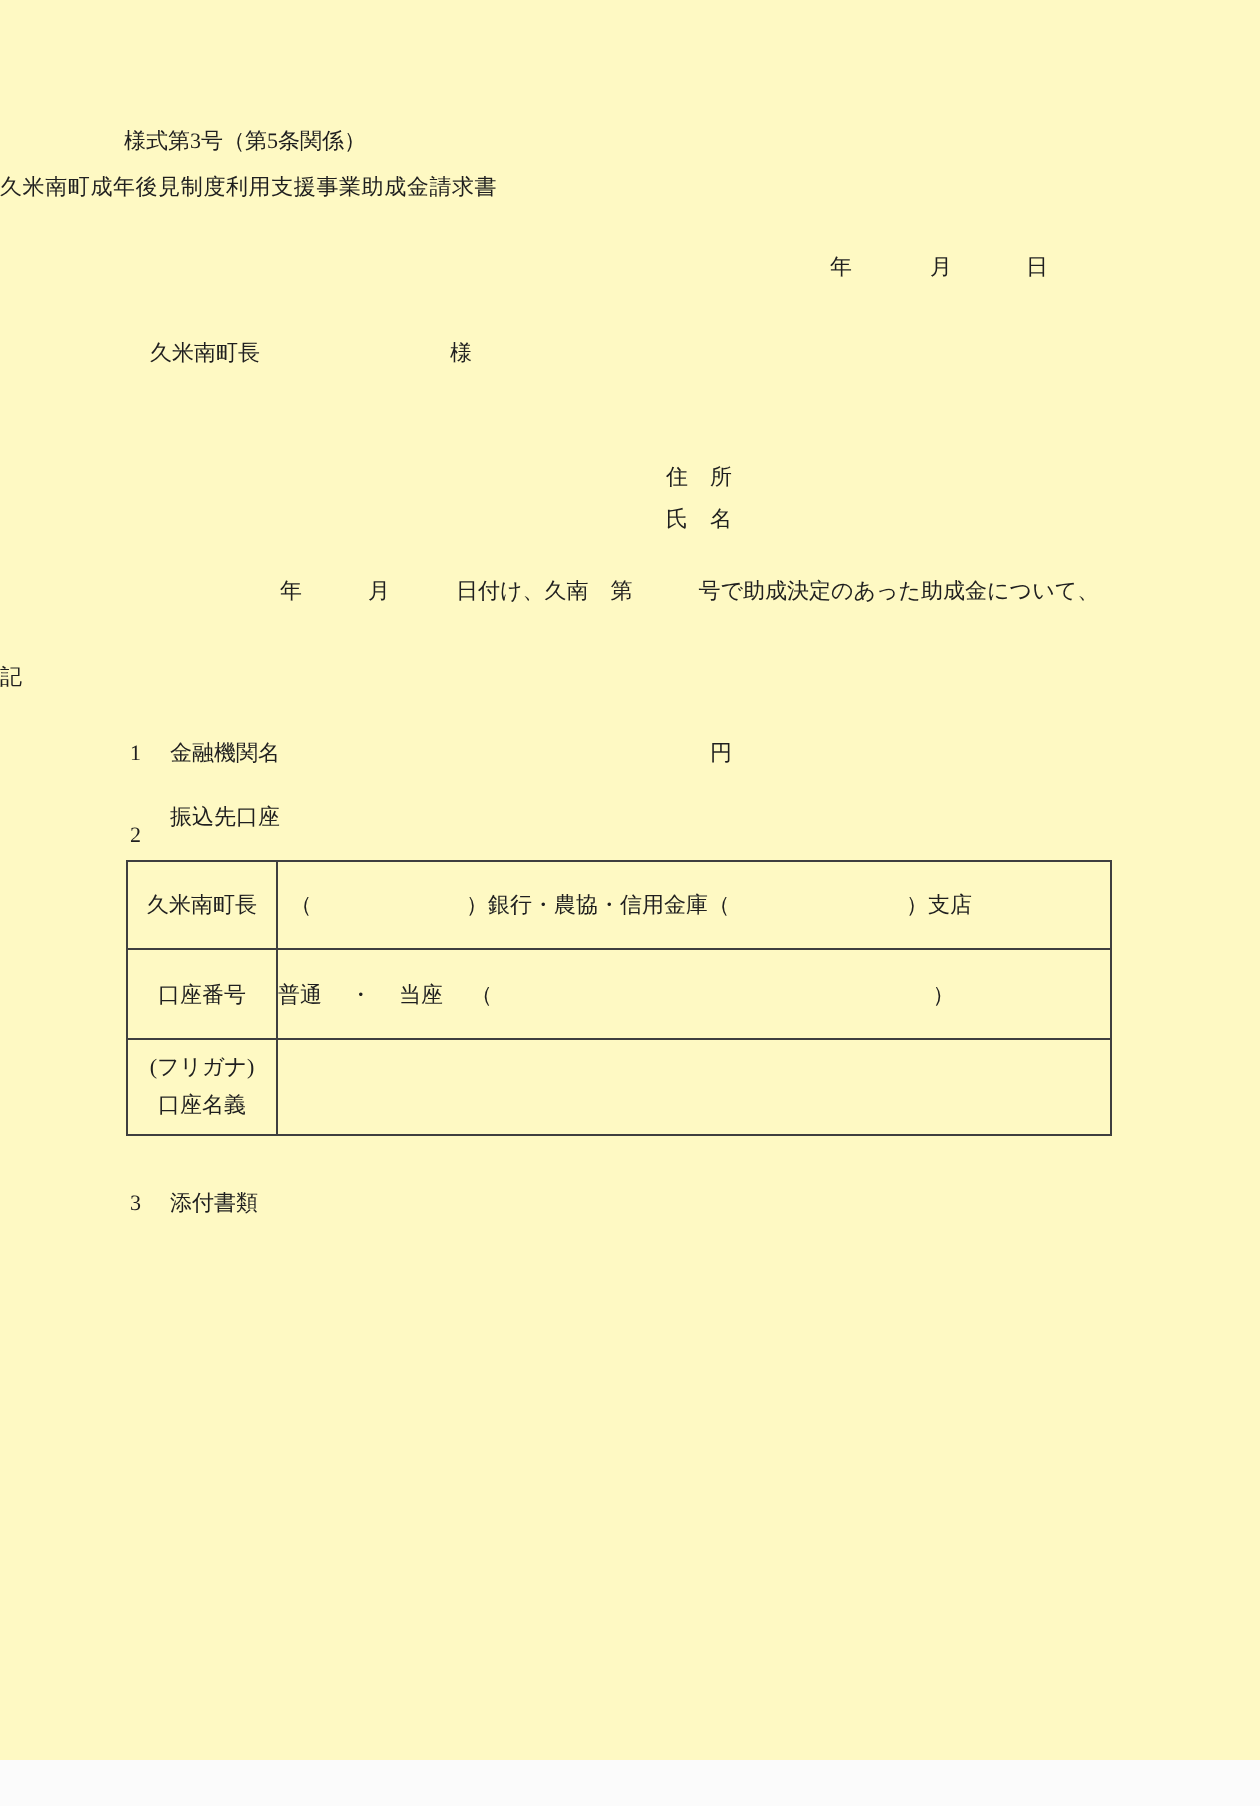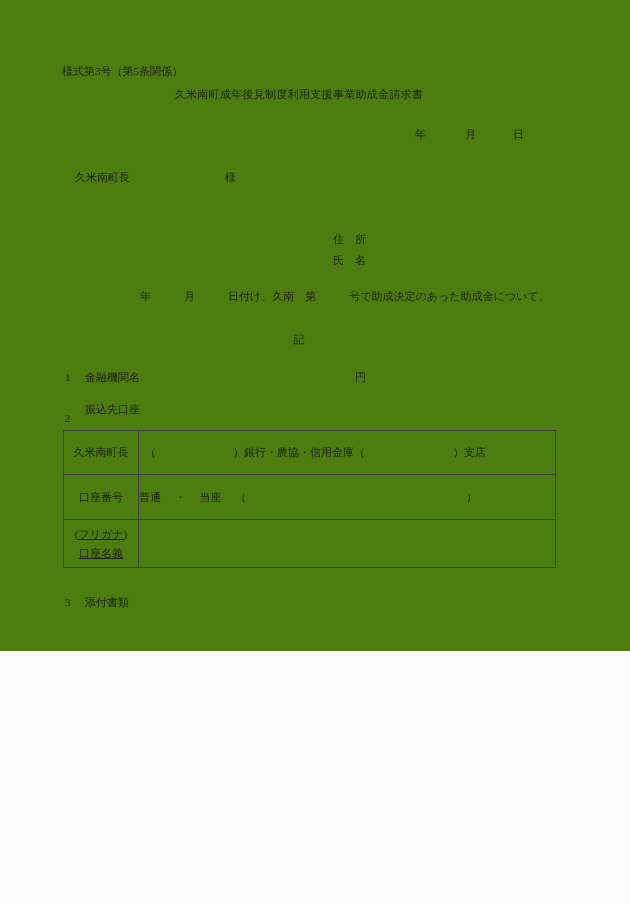--- a/index.html
+++ b/index.html
@@ -3,33 +3,33 @@
 <meta charset="utf-8">
 <style>
   html, body { margin: 0; padding: 0; }
   body {
     width: 630px; height: 903px;
     background: #fbfbfb;
     font-family: "Liberation Serif", "DejaVu Serif", serif;
   }
   .page {
     position: relative;
-    width: 630px; height: 651px;
-    background: #4d7c0f;
+    width: 630px; height: 880px;
+    background: #fef9c3;
     color: #1f1f1f;
     overflow: hidden;
   }
   .t {
     position: absolute;
     font-size: 11px;
     line-height: 13px;
     white-space: pre;
     color: #1f1f1f;
   }
-  .center { left: 0; right: 32px; text-align: center; }
+  .center { left: 0; right: 32px; text-align: left; }
 
   .form-number { left: 62px;  top: 65px;  }
   .doc-title   { top: 88px;  letter-spacing: 0.3px; }
   .date-y      { left: 415px; top: 128px; }
   .date-m      { left: 465px; top: 128px; }
   .date-d      { left: 513px; top: 128px; }
   .addr-name   { left: 75px;  top: 171px; }
   .addr-hon    { left: 225px; top: 171px; }
   .sig-addr    { left: 333px; top: 233px; }
   .sig-name    { left: 333px; top: 254px; }
@@ -54,21 +54,21 @@
   }
   .account-table td {
     border: 1px solid #3f3f3f;
     font-size: 11px;
     color: #1f1f1f;
     vertical-align: middle;
   }
   .account-table col.c1 { width: 75px; }
   .account-table tr.r1 { height: 44px; }
   .account-table tr.r2 { height: 45px; }
-  .account-table tr.r3 { height: 48px; text-decoration: underline; }
+  .account-table tr.r3 { height: 48px; }
   .label-cell { text-align: center; }
   .label-cell div { line-height: 19px; }
   .value-cell { white-space: pre; padding-left: 6px; }
   .value-cell.pad16 { padding-left: 0; }
 </style>
 </head>
 <body>
 
 <div class="page">
 

